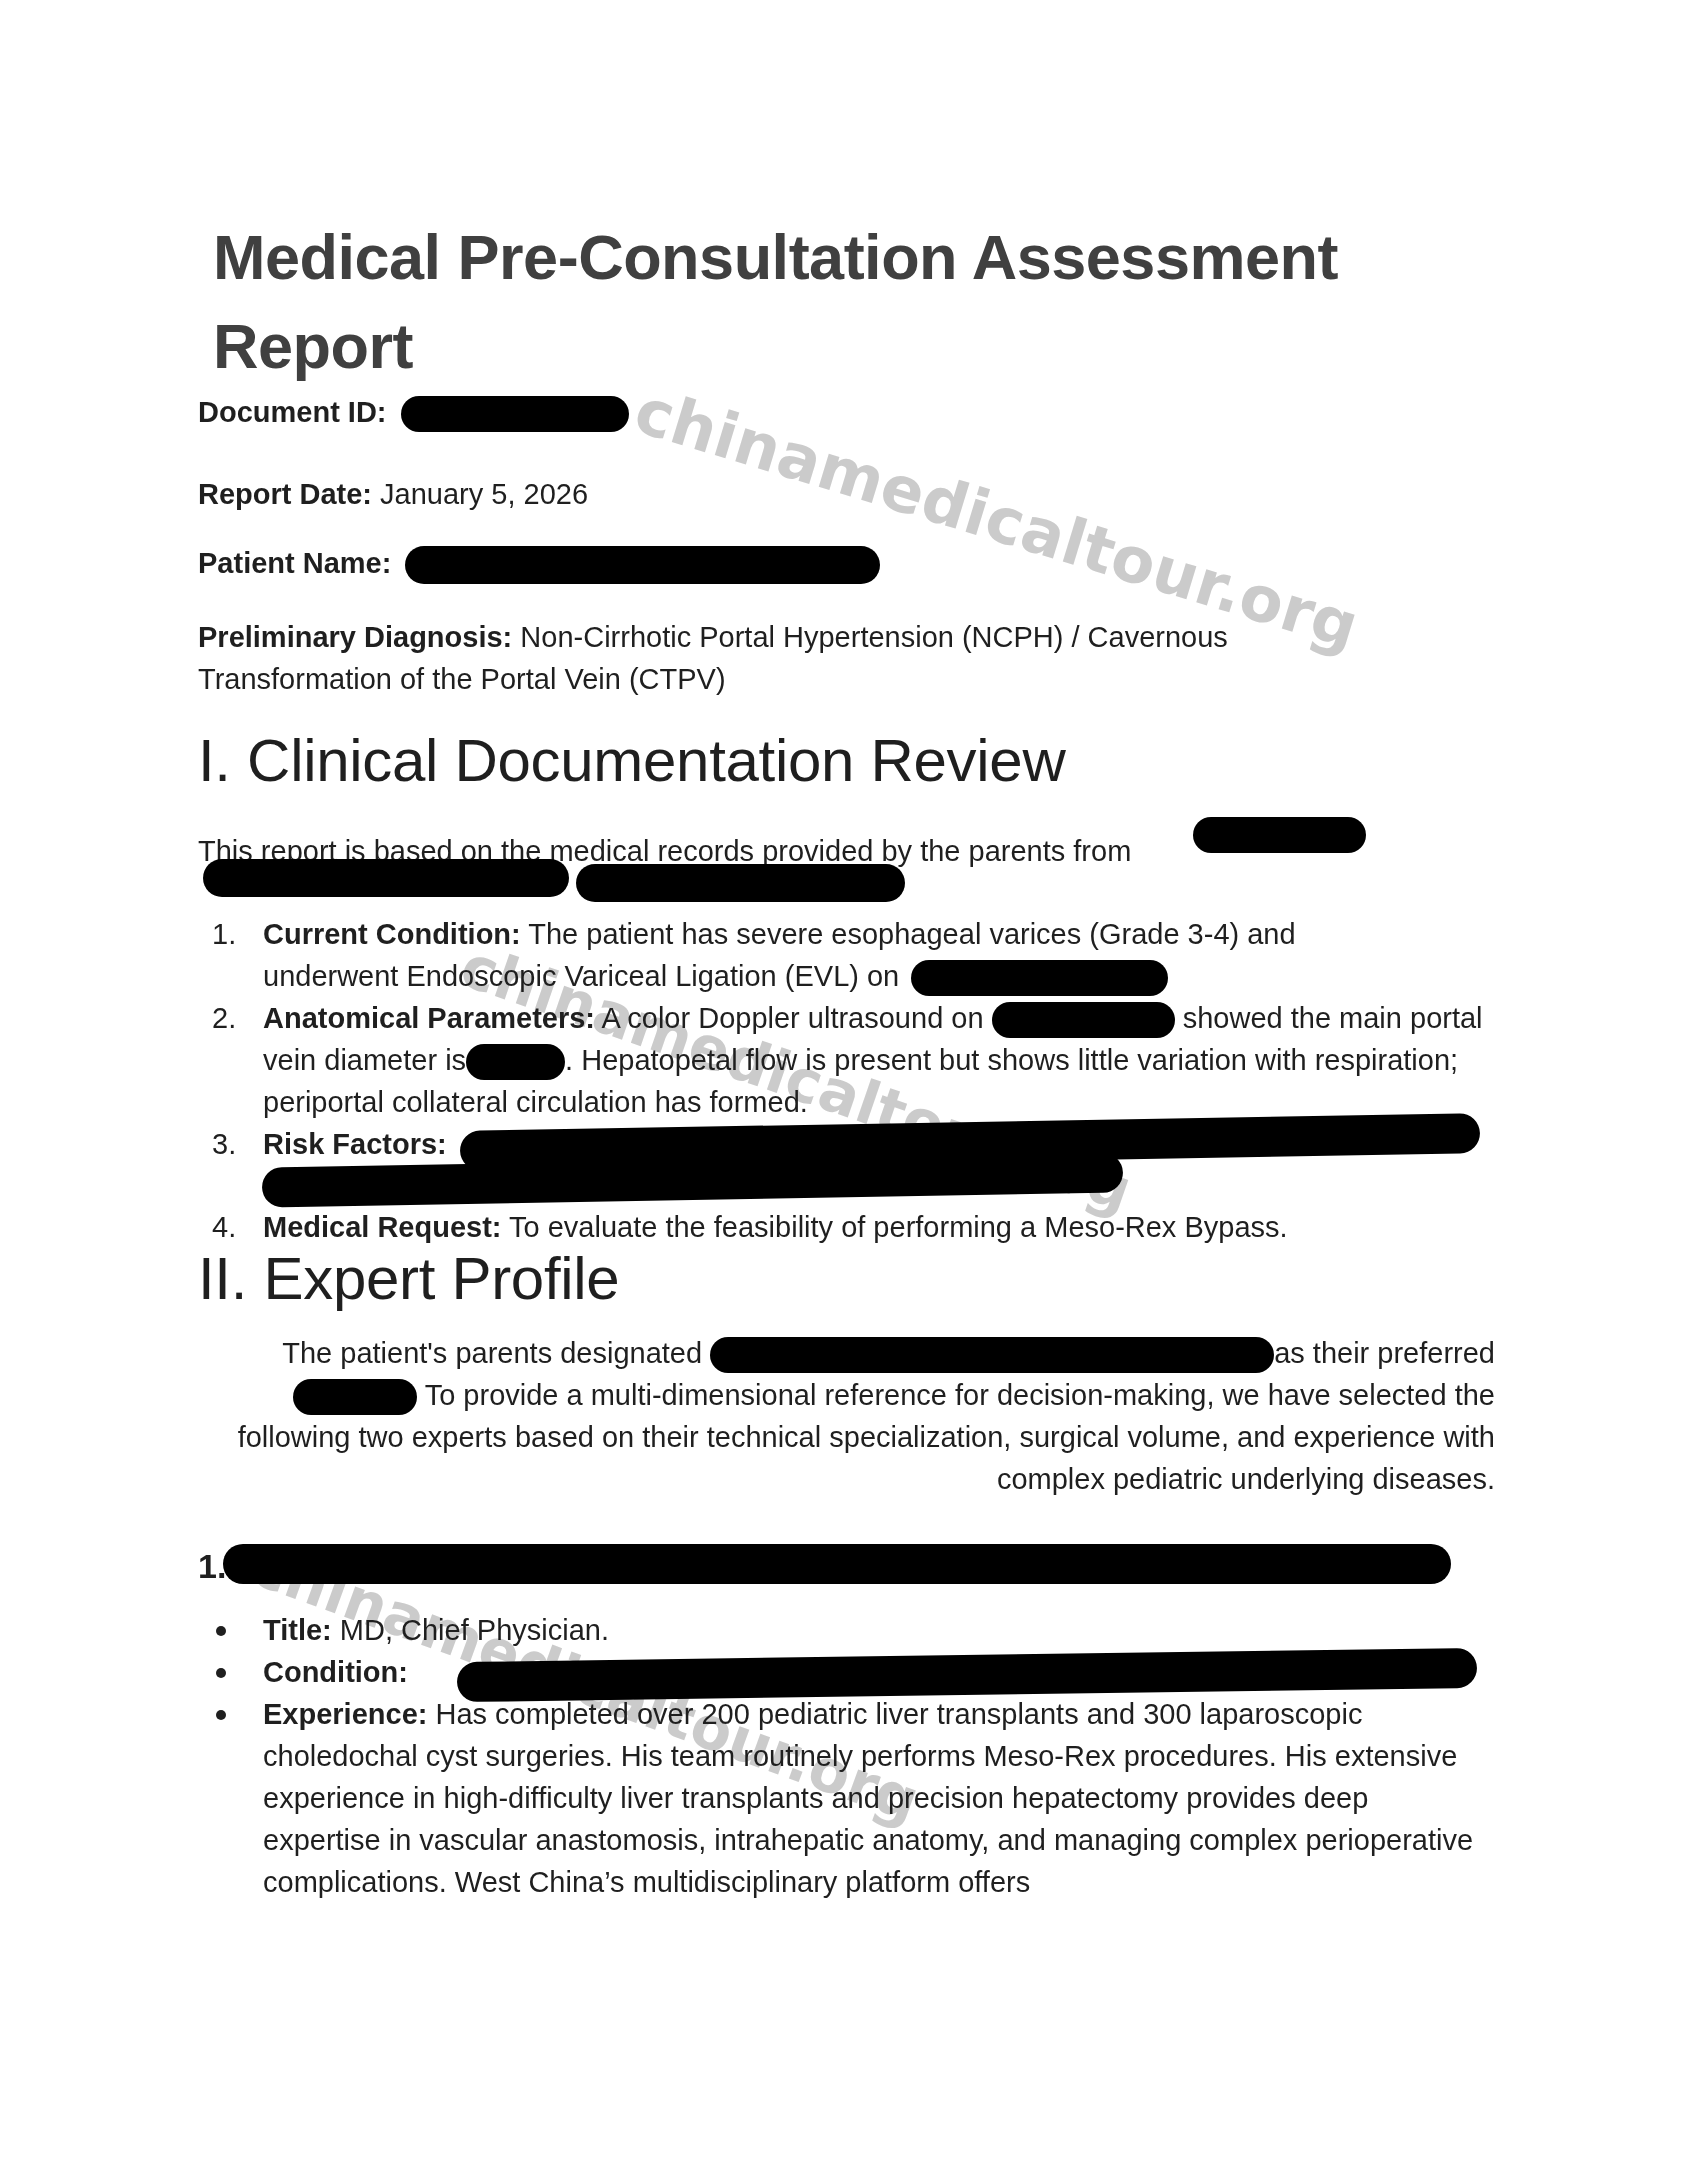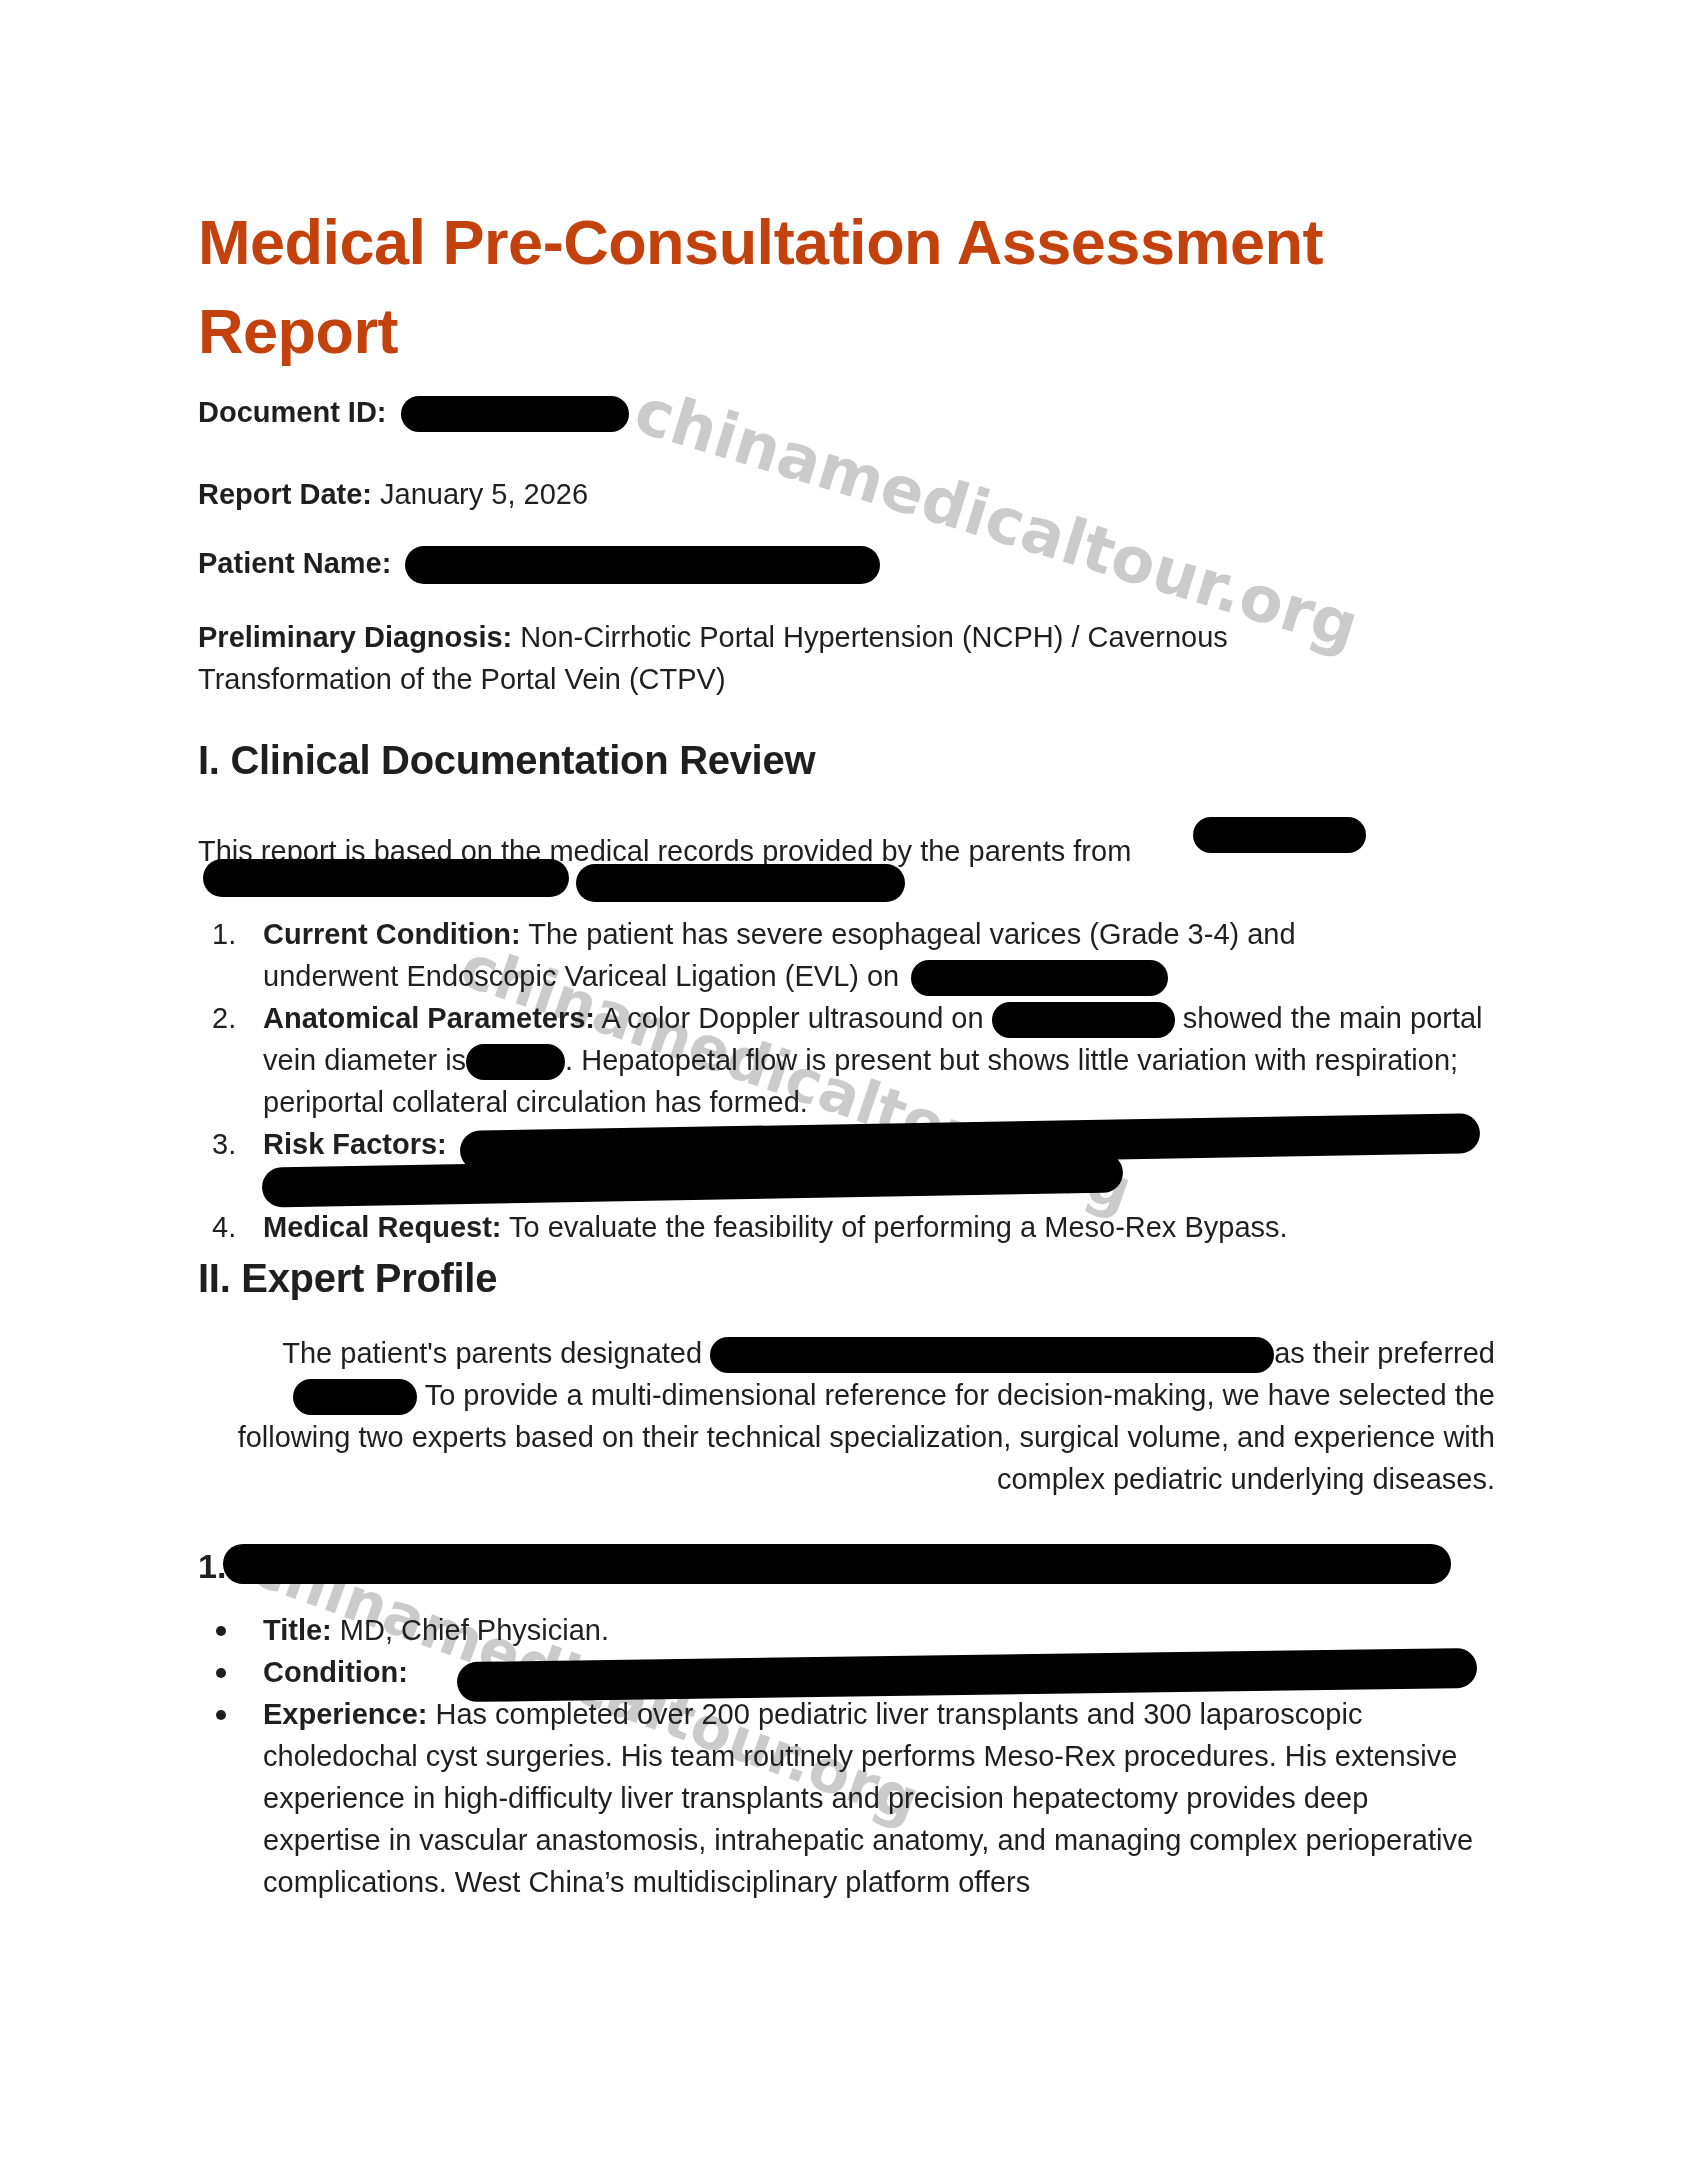--- a/index.html
+++ b/index.html
@@ -5,26 +5,26 @@
     html, body { margin: 0; padding: 0; background: #ffffff; }
     body {
       width: 1683px; height: 2178px; position: relative; overflow: hidden;
       font-family: "Liberation Sans", "DejaVu Sans", sans-serif;
       color: #1f1f1f;
     }
     .page { position: absolute; left: 198px; top: 0; width: 1297px; }
     .title {
       position: absolute; left: 0; top: 198px; width: 1287px;
       font-size: 63px; font-weight: 700; line-height: 89px; letter-spacing: -0.5px;
-      color: #c2410c; margin: 0;
+      color: #404040; margin: 15px;
     }
     .meta { position: absolute; left: 0; font-size: 29px; line-height: 42px; }
     .meta b { font-weight: 700; text-align: right; }
     .h2 {
-      position: absolute; left: 0; font-size: 40px; font-weight: 700; margin: 0; line-height: 59px;
+      position: absolute; left: 0; font-size: 60px; font-weight: 400; margin: 0; line-height: 59px;
       letter-spacing: -0.3px;
     }
     .para { position: absolute; left: 0; width: 1307px; font-size: 29px; line-height: 42px; }
     .redact {
       display: inline-block; background: #000; border-radius: 22px; vertical-align: middle;
       height: 36px;
     }
     .abs-redact { position: absolute; background: #000; border-radius: 24px; }
     ol.list, ul.list { position: absolute; left: 0; margin: 0; padding: 0; list-style: none; width: 1297px; }
     .li { position: relative; padding-left: 65px; font-size: 29px; line-height: 42px; }

